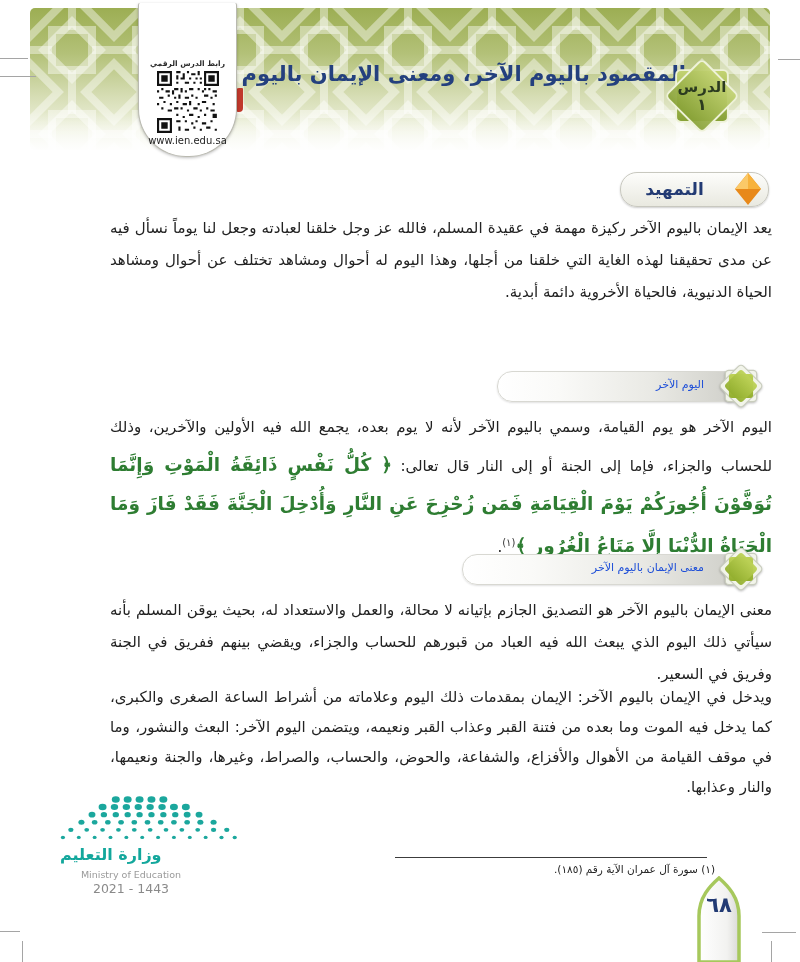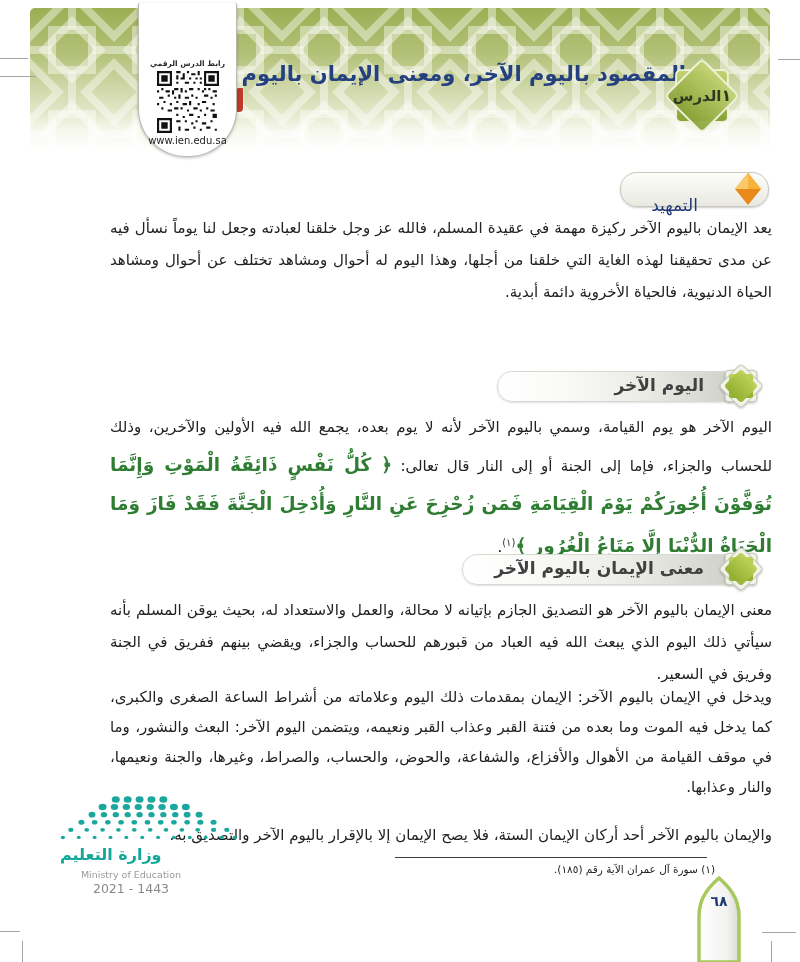--- a/index.html
+++ b/index.html
@@ -21,46 +21,46 @@
   .qr-url{margin-top:2px;font-size:10px;color:#222;}
   .qr-svg{margin-top:3px;}
 
   
   .red-mark{position:absolute;left:236px;top:88px;width:7px;height:24px;background:#c0392b;
         border-radius:3px 1px 4px 2px;z-index:2;}
 
   
   .lesson-badge{position:absolute;left:656px;top:50px;width:92px;height:92px;z-index:3;}
   .lesson-badge .txt{position:absolute;left:0;top:0;width:100%;height:100%;display:flex;
-        flex-direction:row;align-items:center;justify-content:center;color:#2c3b20;}
+        flex-direction:column;align-items:center;justify-content:center;color:#2c3b20;}
   .lesson-word{font-size:15px;font-weight:bold;line-height:17px;}
   .lesson-num{font-size:16px;font-weight:bold;line-height:18px;}
 
   
   .page-title{position:absolute;right:114px;left:240px;top:62px;height:34px;z-index:1;
         direction:rtl;text-align:right;white-space:nowrap;overflow:hidden;
         font-size:21px;font-weight:bold;color:#24407e;}
 
   
   .pill{position:absolute;left:620px;top:172px;width:147px;height:33px;border-radius:17px;
         background:linear-gradient(180deg,#fdfdfb 0%,#ececе4 60%,#e2e2d8 100%);
         background:linear-gradient(180deg,#fdfdfb 0%,#e9e9e0 100%);
         border:1px solid #c8c8bf;box-shadow:0 1px 2px rgba(0,0,0,.2);}
-  .pill-label{position:absolute;left:0;right:40px;top:16px;height:33px;line-height:32px;
-        text-align:center;font-size:17px;font-weight:normal;color:#223a73;}
+  .pill-label{position:absolute;left:0;right:40px;top:0;height:33px;line-height:32px;
+        text-align:center;font-size:17px;font-weight:bold;color:#223a73;}
   .gem{position:absolute;right:6px;top:-2px;}
 
   
   .sec-head{position:absolute;height:40px;z-index:1;}
   .sec-bar{position:absolute;left:0;right:22px;top:5px;height:29px;border-radius:15px 8px 8px 15px;
         background:linear-gradient(to left,#cfcfc9 0%,#e9e9e4 35%,#fafaf8 75%,#ffffff 100%);
         border:1px solid #d8d8d2;box-shadow:0 1px 2px rgba(0,0,0,.12);}
   .sec-star{position:absolute;right:-10px;top:-9px;filter:drop-shadow(0 1px 1px rgba(0,0,0,.25));}
   .sec-label{position:absolute;right:56px;top:5px;height:29px;line-height:28px;
-        font-size:17px;font-weight:bold;color:#404040;direction:rtl;}
+        font-size:11px;font-weight:normal;color:#1d4ed8;direction:rtl;}
   .sh1{left:497px;top:366px;width:263px;}
   .sh2{left:462px;top:549px;width:298px;}
 
   
   .par{position:absolute;left:110px;width:662px;direction:rtl;text-align:justify;
         color:#222;font-size:15px;}
   .p-intro{top:212px;line-height:32px;}
   .p-lastday{top:408px;line-height:38px;}
   .p-m1{top:594px;line-height:32px;}
   .p-m2{top:682px;line-height:30px;}
@@ -77,21 +77,21 @@
   .moe-logo{position:absolute;left:55px;top:794px;z-index:2;}
   .moe-ar{position:absolute;left:60px;top:845px;width:130px;text-align:left;
         font-size:16px;font-weight:bold;color:#13a79c;direction:rtl;}
   .moe-en{position:absolute;left:60px;top:869px;width:130px;text-align:center;padding-left:6px;
         font-size:9.5px;color:#9a9a9a;}
   .moe-years{position:absolute;left:60px;top:881px;width:130px;text-align:center;padding-left:6px;
         font-size:12.5px;color:#8a8a8a;}
 
   .page-dome{position:absolute;left:694px;top:876px;}
   .dome-num{position:absolute;left:694px;top:893px;width:50px;text-align:center;
-        font-size:14px;font-weight:bold;color:#223a73;}
+        font-size:21px;font-weight:bold;color:#223a73;}
 
   
   .cm{position:absolute;background:#a5a5a5;}
   .cm1{left:0;top:58px;width:28px;height:1px;}
   .cm2{left:0;top:76px;width:36px;height:1px;}
   .cm3{right:0;top:59px;width:22px;height:1px;}
   .cm4{left:0;top:931px;width:20px;height:1px;}
   .cm5{left:22px;top:941px;width:1px;height:21px;}
   .cm6{left:762px;top:932px;width:34px;height:1px;}
   .cm7{left:771px;top:941px;width:1px;height:21px;}
@@ -202,21 +202,20 @@
       <rect x="22" y="22" width="52" height="52" rx="6" fill="#f2f4ea" stroke="#c9cdbd" stroke-width="2"></rect>
       <rect x="22" y="22" width="52" height="52" rx="6" fill="#f2f4ea" stroke="#c9cdbd" stroke-width="2" transform="rotate(45 48 48)"></rect>
       <rect x="28" y="28" width="40" height="40" rx="5" fill="url(#gradStar)"></rect>
       <rect x="28" y="28" width="40" height="40" rx="5" fill="url(#gradStar)" transform="rotate(45 48 48)" fill-opacity="0.95"></rect>
     </svg>
     <div class="sec-label">معنى الإيمان باليوم الآخر</div>
   </div>
 
   <div class="par p-m1">معنى الإيمان باليوم الآخر هو التصديق الجازم بإتيانه لا محالة، والعمل والاستعداد له، بحيث يوقن المسلم بأنه سيأتي ذلك اليوم الذي يبعث الله فيه العباد من قبورهم للحساب والجزاء، ويقضي بينهم ففريق في الجنة وفريق في السعير.</div>
   <div class="par p-m2">ويدخل في الإيمان باليوم الآخر: الإيمان بمقدمات ذلك اليوم وعلاماته من أشراط الساعة الصغرى والكبرى، كما يدخل فيه الموت وما بعده من فتنة القبر وعذاب القبر ونعيمه، ويتضمن اليوم الآخر: البعث والنشور، وما في موقف القيامة من الأهوال والأفزاع، والشفاعة، والحوض، والحساب، والصراط، وغيرها، والجنة ونعيمها، والنار وعذابها.</div>
-  <div class="par p-m3">والإيمان باليوم الآخر أحد أركان الإيمان الستة، فلا يصح الإيمان إلا بالإقرار باليوم الآخر والتصديق به.</div>
 
   <div class="footnote-rule"></div>
   <div class="footnote">(١) سورة آل عمران الآية رقم (١٨٥).</div>
 
   <svg class="moe-logo" width="185" height="50" viewBox="0 0 140 46" preserveAspectRatio="none">
     <g fill="#1ba79d">
       <circle cx="46" cy="5" r="3"></circle>
         <circle cx="55" cy="5" r="3"></circle>
         <circle cx="64" cy="5" r="3"></circle>
         <circle cx="73" cy="5" r="3"></circle>

